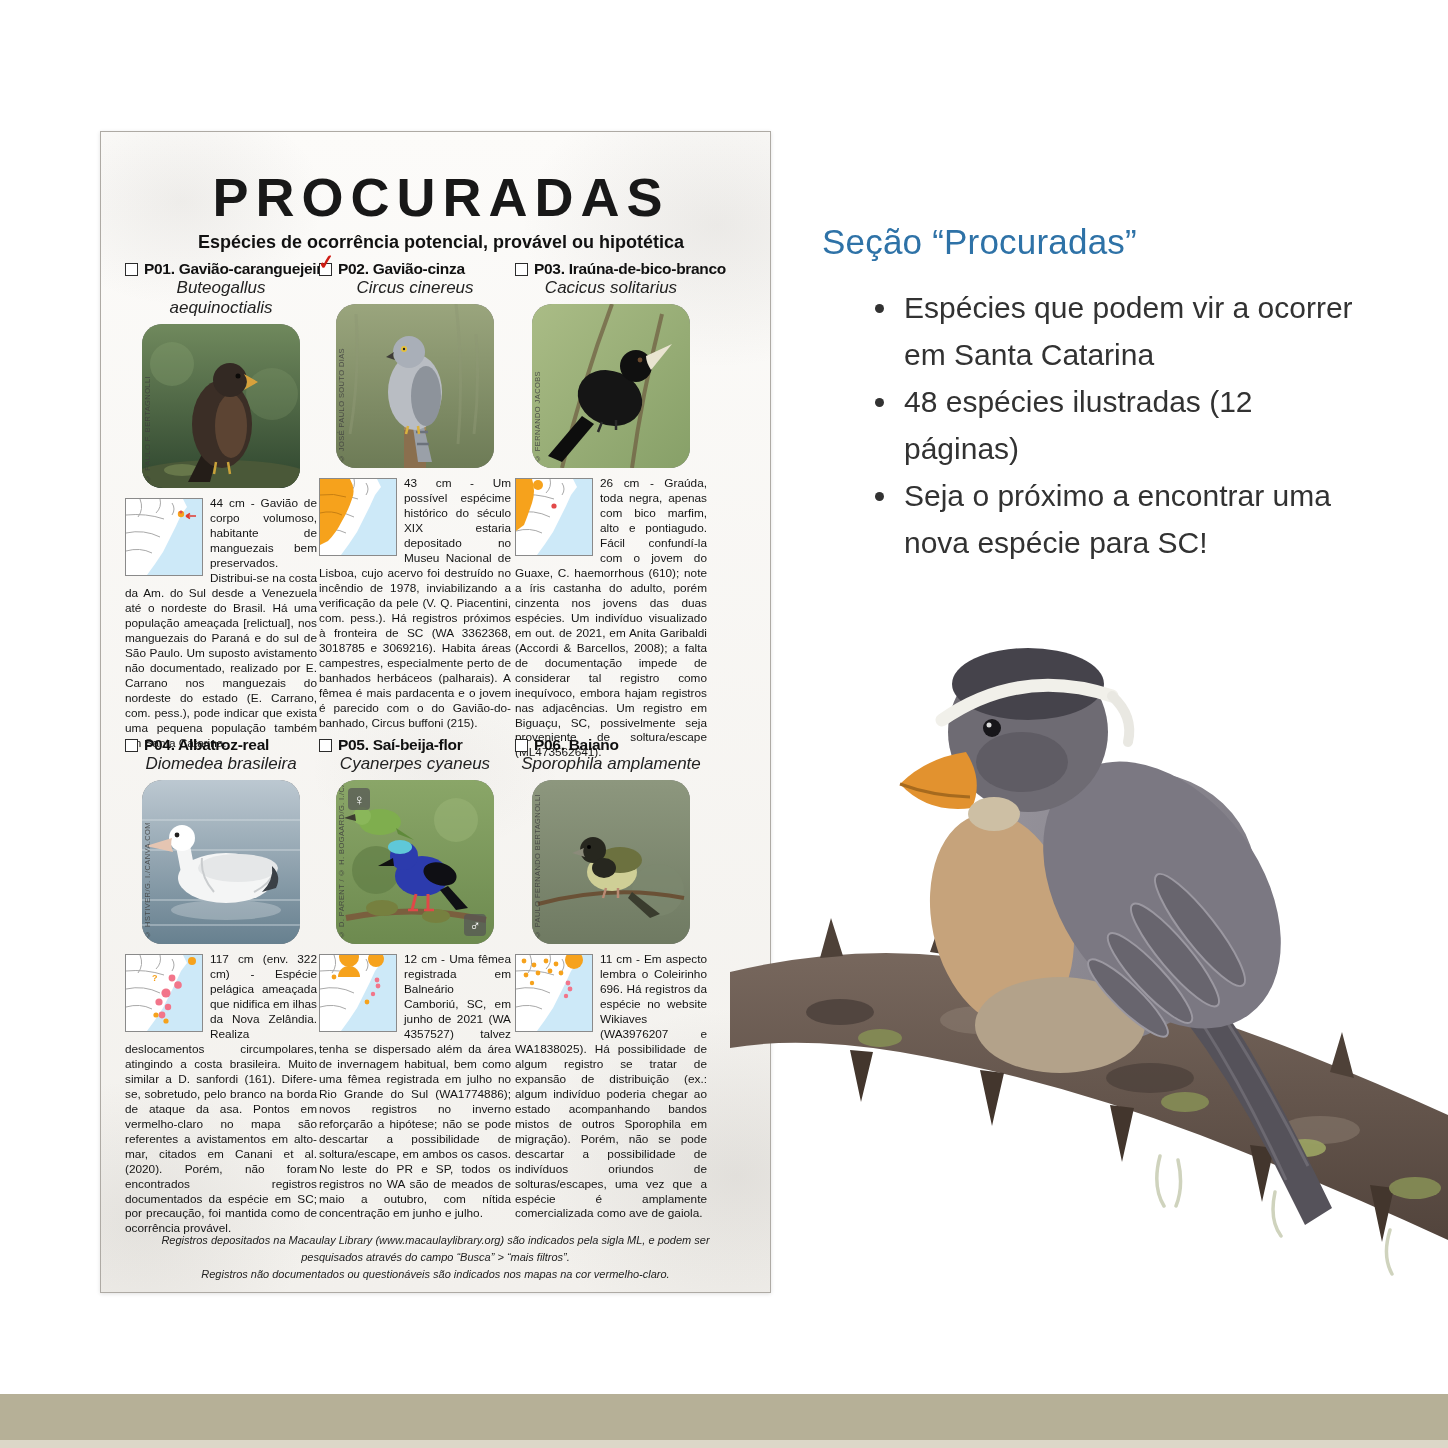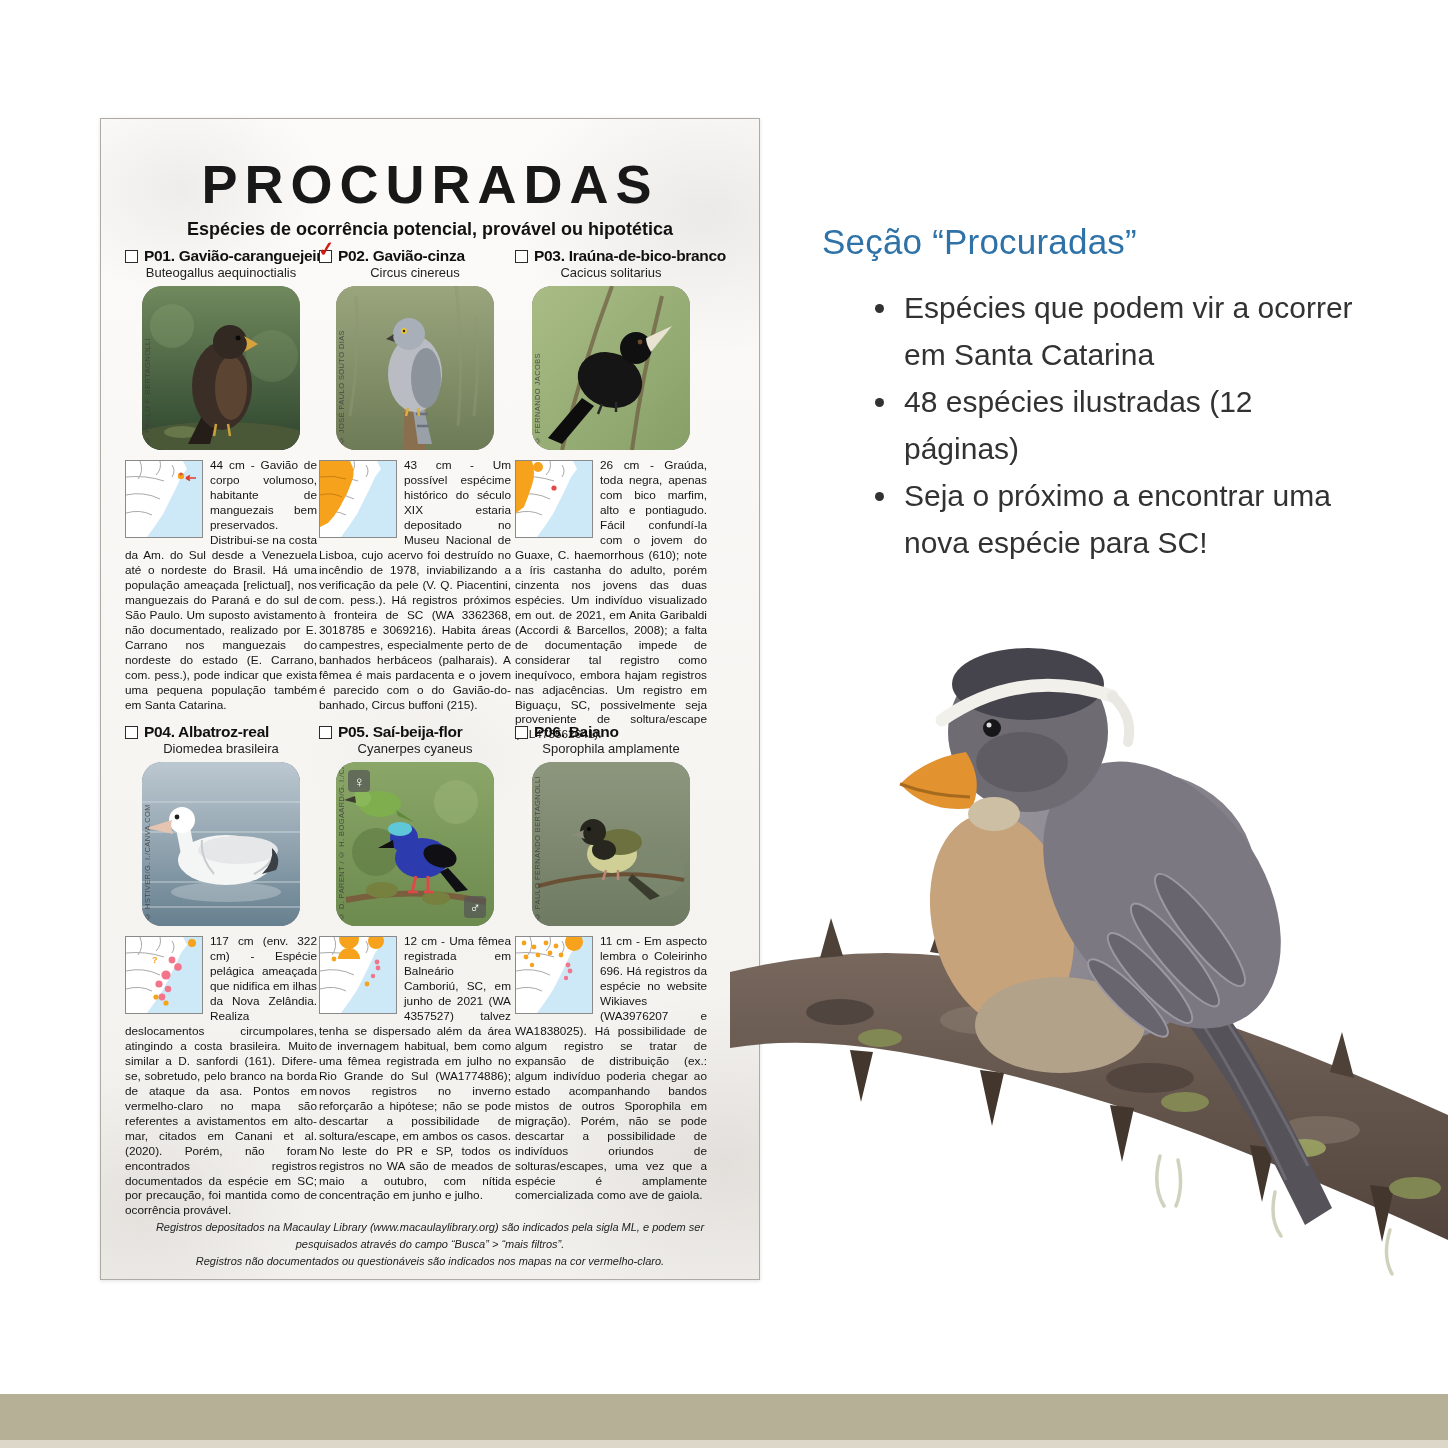--- a/index.html
+++ b/index.html
@@ -4,30 +4,31 @@
 <style>
   html,body{margin:0;padding:0;}
   body{
     width:1448px;height:1448px;position:relative;overflow:hidden;
     background:#ffffff;
     font-family:"Liberation Sans", sans-serif;
     color:#1c1c1c;
   }
   
   .card{
-    position:absolute;left:100px;top:118px;width:658px;height:1160px;
+    position:absolute;left:100px;top:131px;width:658px;height:1160px;
     border:1px solid #aeaaa4;
     background:
       radial-gradient(ellipse 220px 160px at 12% 6%, rgba(120,115,108,.10), transparent 65%),
       radial-gradient(ellipse 300px 220px at 92% 8%, rgba(120,115,108,.12), transparent 65%),
       radial-gradient(ellipse 320px 260px at 95% 90%, rgba(120,115,108,.14), transparent 65%),
       radial-gradient(ellipse 260px 220px at 6% 94%, rgba(120,115,108,.12), transparent 65%),
       radial-gradient(ellipse 180px 120px at 50% 55%, rgba(120,115,108,.05), transparent 70%),
       linear-gradient(#fcfbf9,#f2f0ec);
     box-shadow:0 1px 4px rgba(0,0,0,.12);
+    padding-left:11px;
   }
   .card-title{
     margin-top:34px;text-align:center;
     font-size:54px;font-weight:900;letter-spacing:7px;color:#181818;
     font-stretch:condensed;
   }
   .card-subtitle{
     margin-top:4px;text-align:center;font-size:18px;font-weight:bold;color:#111;
   }
   .entry{position:absolute;width:192px;}
@@ -36,21 +37,21 @@
   .entry-head{display:flex;align-items:flex-start;gap:6px;}
   .cbx{
     position:relative;flex:0 0 auto;width:11px;height:11px;margin-top:3px;
     border:1.6px solid #2c2c2c;background:#fff;
   }
   .cbx .check{
     position:absolute;left:-2px;top:-12px;color:#cf1d15;
     font-size:20px;font-weight:bold;line-height:1;transform:rotate(-6deg);
   }
   .sp-label{font-size:15.5px;font-weight:bold;letter-spacing:-.3px;color:#101010;white-space:nowrap;}
-  .sp-sci{text-align:center;font-size:13px;color:#222;margin:0 0 6px;}
+  .sp-sci{text-align:center;font-style:italic;font-size:17px;color:#222;margin:0 0 6px;}
   .photo{
     position:relative;width:158px;height:164px;margin:2px auto 0;
     border-radius:20px;overflow:hidden;background:#777;
   }
   .photo svg{display:block;width:158px;height:164px;}
   .credit{
     position:absolute;left:1px;bottom:5px;
     writing-mode:vertical-rl;transform:rotate(180deg);
     font-size:7.5px;letter-spacing:.4px;color:#3f3f3f;opacity:.85;white-space:nowrap;
   }

